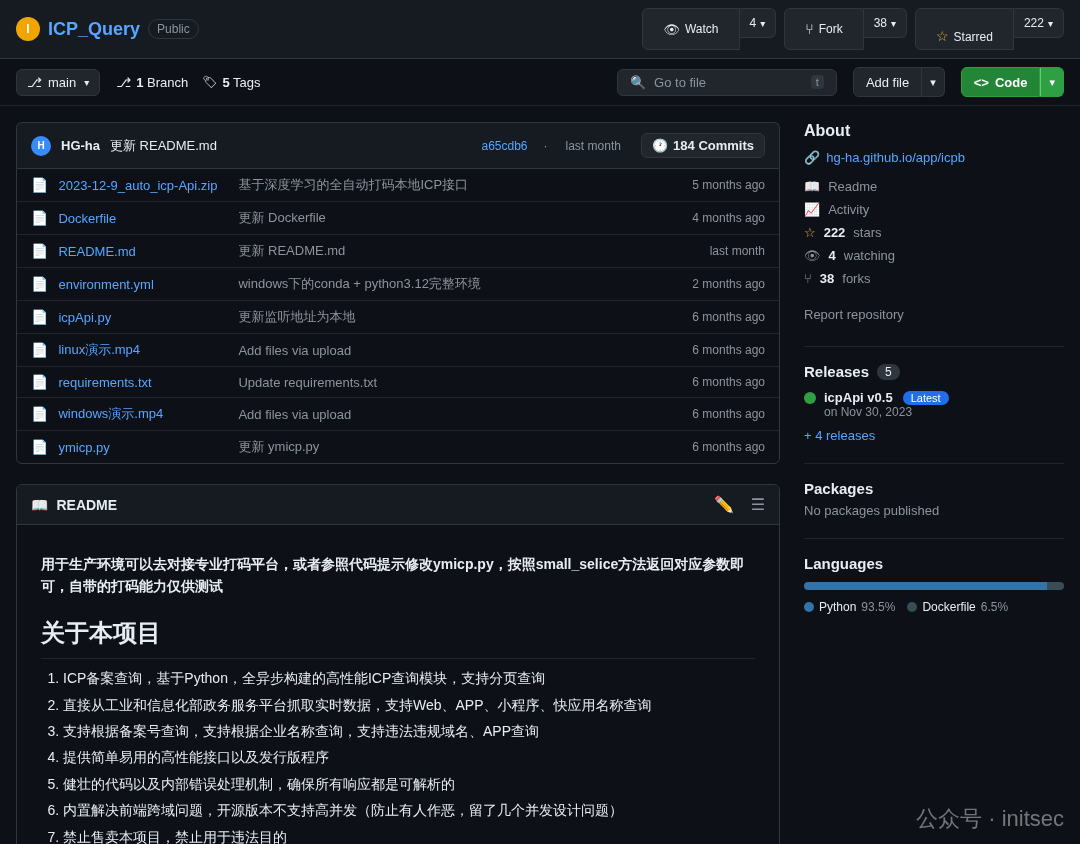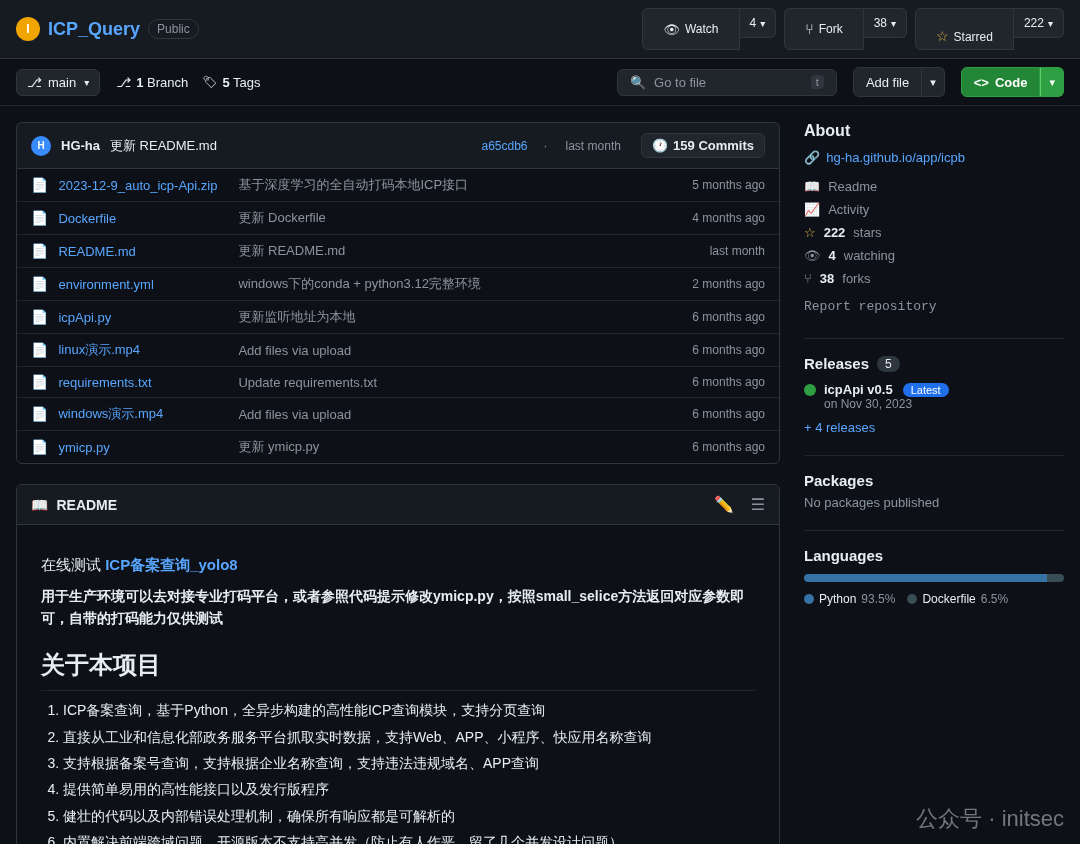--- a/index.html
+++ b/index.html
@@ -481,21 +481,21 @@
     <div class="commit-bar">
       <div class="commit-avatar">H</div>
       <span class="commit-author">HG-ha</span>
       <span class="commit-msg">更新 README.md</span>
       <div class="commit-spacer"></div>
       <span class="commit-hash">a65cdb6</span>
       <span style="color:#8b949e; font-size:12px; margin-right:8px;">·</span>
       <span class="commit-time">last month</span>
       <div class="commits-link" style="margin-left:10px;">
         <span>🕐</span>
-        <span>159 Commits</span>
+        <span>184 Commits</span>
       </div>
     </div>
 
     <div class="file-table" id="file-table-container">
         <div class="file-row">
     <span class="file-icon">📄</span>
     <span class="file-name">2023-12-9_auto_icp-Api.zip</span>
     <span class="file-msg">基于深度学习的全自动打码本地ICP接口</span>
     <span class="file-time">5 months ago</span>
   </div>
@@ -551,23 +551,20 @@
 
     <div class="readme-panel">
       <div class="readme-header">
         <span style="color:#8b949e; font-size:14px;">📖</span>
         <span class="readme-title">README</span>
         <div class="readme-spacer"></div>
         <span class="readme-action" title="Edit">✏️</span>
         <span class="readme-action" title="Raw" style="margin-left:8px;">☰</span>
       </div>
       <div class="readme-body">
-        <p class="readme-intro">
-          <span>在线测试 </span><a href="#" class="readme-highlight">ICP备案查询_yolo8</a>
-        </p>
         <p class="readme-bold" style="margin-bottom:14px;">用于生产环境可以去对接专业打码平台，或者参照代码提示修改ymicp.py，按照small_selice方法返回对应参数即可，自带的打码能力仅供测试</p>
         <h2>关于本项目</h2>
         <ol id="readme-list">
             <li>ICP备案查询，基于Python，全异步构建的高性能ICP查询模块，支持分页查询</li>
             <li>直接从工业和信息化部政务服务平台抓取实时数据，支持Web、APP、小程序、快应用名称查询</li>
             <li>支持根据备案号查询，支持根据企业名称查询，支持违法违规域名、APP查询</li>
             <li>提供简单易用的高性能接口以及发行版程序</li>
             <li>健壮的代码以及内部错误处理机制，确保所有响应都是可解析的</li>
             <li>内置解决前端跨域问题，开源版本不支持高并发（防止有人作恶，留了几个并发设计问题）</li>
             <li>禁止售卖本项目，禁止用于违法目的</li>
@@ -601,21 +598,21 @@
           <span>👁</span>
           <span class="val">4</span>
           <span>watching</span>
         </li>
         <li>
           <span>⑂</span>
           <span class="val">38</span>
           <span>forks</span>
         </li>
       </ul>
-      <div style="margin-top:8px;font-family:Liberation Mono, monospace;">
+      <div style="margin-top:16px;">
         <span class="report-link">Report repository</span>
       </div>
     </div>
 
     <hr class="sidebar-divider">
 
     <div class="releases-section">
       <div class="releases-header">
         <span class="releases-title">Releases</span>
         <span class="releases-count">5</span>

